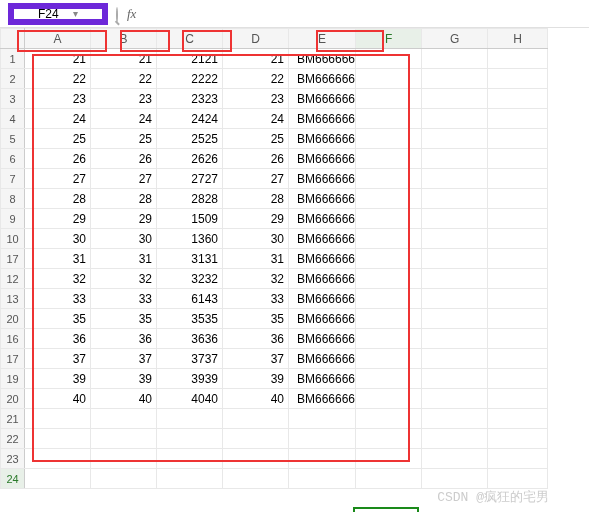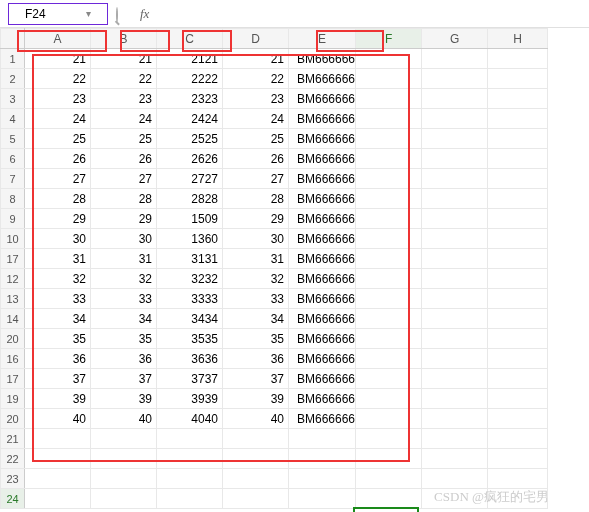--- a/index.html
+++ b/index.html
@@ -1,38 +1,38 @@
 <!DOCTYPE html>
 <html><head>
   <meta charset="utf-8">
   <style>
     * { box-sizing: border-box; margin: 0; padding: 0; }
     body { font-family: Arial, sans-serif; font-size: 12px; background: #fff; width: 589px; height: 512px; overflow: hidden; position: relative; }
     .toolbar { height: 28px; display: flex; align-items: center; padding: 2px 8px; border-bottom: 1px solid #e0e0e0; gap: 8px; }
-    .namebox { width: 100px; height: 22px; border: 1px solid #6d28d9; display: flex; align-items: center; padding: 0 16px; font-size: 12px; justify-content: space-between; background: #fff; }
+    .namebox { width: 100px; height: 22px; border: 6px solid #6d28d9; display: flex; align-items: center; padding: 0 24px; font-size: 12px; justify-content: space-between; background: #fff; }
     .namebox .dd { color: #888; font-size: 10px; }
-    .fx-area { display: flex; align-items: flex-end; gap: 22px; color: #888; }
+    .fx-area { display: flex; align-items: flex-end; gap: 9px; color: #888; }
     .fx-icon { font-style: italic; font-family: 'Times New Roman', serif; font-size: 13px; color: #666; }
     .search-icon { width: 14px; height: 14px; border: 1.5px solid #aaa; border-radius: 50%; position: relative; }
     .search-icon::after { content: ''; position: absolute; width: 5px; height: 1.5px; background: #aaa; transform: rotate(45deg); bottom: -2px; right: -3px; }
     .grid { position: relative; }
     table { border-collapse: collapse; table-layout: fixed; }
     th, td { border: 1px solid #e8e8e8; height: 20px; font-weight: normal; background: #fff; }
     .corner { width: 24px; background: #f5f5f5; border-bottom: 1px solid #ccc; border-right: 1px solid #ccc; }
     .col-header { background: #f5f5f5; color: #555; text-align: center; font-size: 12px; border-bottom: 1px solid #ccc; }
     .row-header { width: 24px; background: #f5f5f5; color: #555; text-align: center; font-size: 11px; border-right: 1px solid #ccc; }
     .cell { text-align: right; padding-right: 4px; font-size: 12px; color: #000; overflow: hidden; white-space: nowrap; }
     .cell.left { text-align: left; padding-left: 8px; padding-right: 0; }
     .col-A, .col-B, .col-C, .col-D, .col-E, .col-F, .col-G { width: 66px; }
     .col-H { width: 60px; }
     .row-header.active { background: #e8f0e8; color: #2a7a2a; }
     .col-header.active { background: #e8f0e8; color: #2a7a2a; }
     .red-box { position: absolute; border: 2px solid #e33; pointer-events: none; }
     .green-sel { position: absolute; border: 2px solid #1a8a1a; pointer-events: none; }
-    .watermark { position: absolute; bottom: 6px; right: 40px; color: #ccc; font-size: 13px; font-family: Liberation Serif, serif; }
+    .watermark { position: absolute; bottom: 6px; right: 40px; color: #ccc; font-size: 13px; font-family: Liberation Mono, monospace; }
   </style>
 </head>
 <body>
 
 <div class="toolbar">
   <div class="namebox">
     <span>F24</span>
     <span class="dd">▾</span>
   </div>
   <div class="fx-area">
@@ -184,33 +184,22 @@
           <td class="cell col-D">32</td>
           <td class="cell col-E left">BM666666</td>
           <td class="cell col-F"></td>
           <td class="cell col-G"></td>
           <td class="cell col-H"></td>
         </tr>
         <tr>
           <td class="row-header">13</td>
           <td class="cell col-A">33</td>
           <td class="cell col-B">33</td>
-          <td class="cell col-C">3333</td>
+          <td class="cell col-C">6143</td>
           <td class="cell col-D">33</td>
-          <td class="cell col-E left">BM666666</td>
-          <td class="cell col-F"></td>
-          <td class="cell col-G"></td>
-          <td class="cell col-H"></td>
-        </tr>
-        <tr>
-          <td class="row-header">14</td>
-          <td class="cell col-A">34</td>
-          <td class="cell col-B">34</td>
-          <td class="cell col-C">3434</td>
-          <td class="cell col-D">34</td>
           <td class="cell col-E left">BM666666</td>
           <td class="cell col-F"></td>
           <td class="cell col-G"></td>
           <td class="cell col-H"></td>
         </tr>
         <tr>
           <td class="row-header">20</td>
           <td class="cell col-A">35</td>
           <td class="cell col-B">35</td>
           <td class="cell col-C">3535</td>

